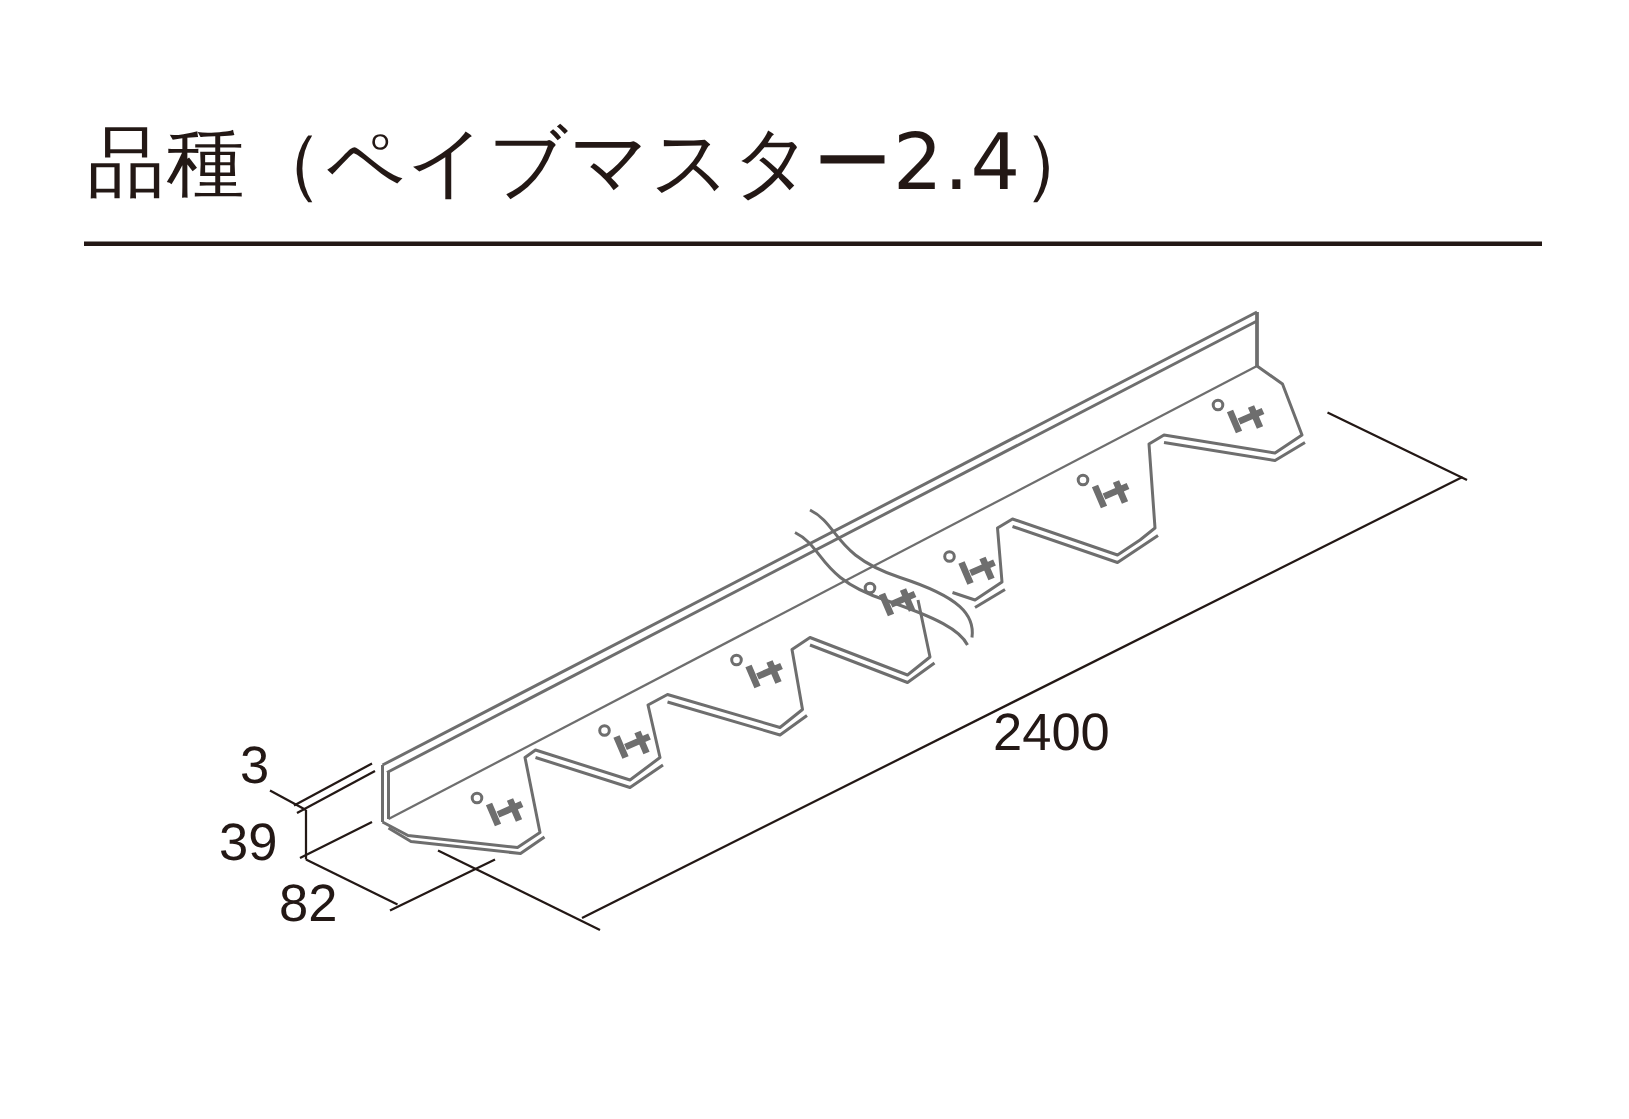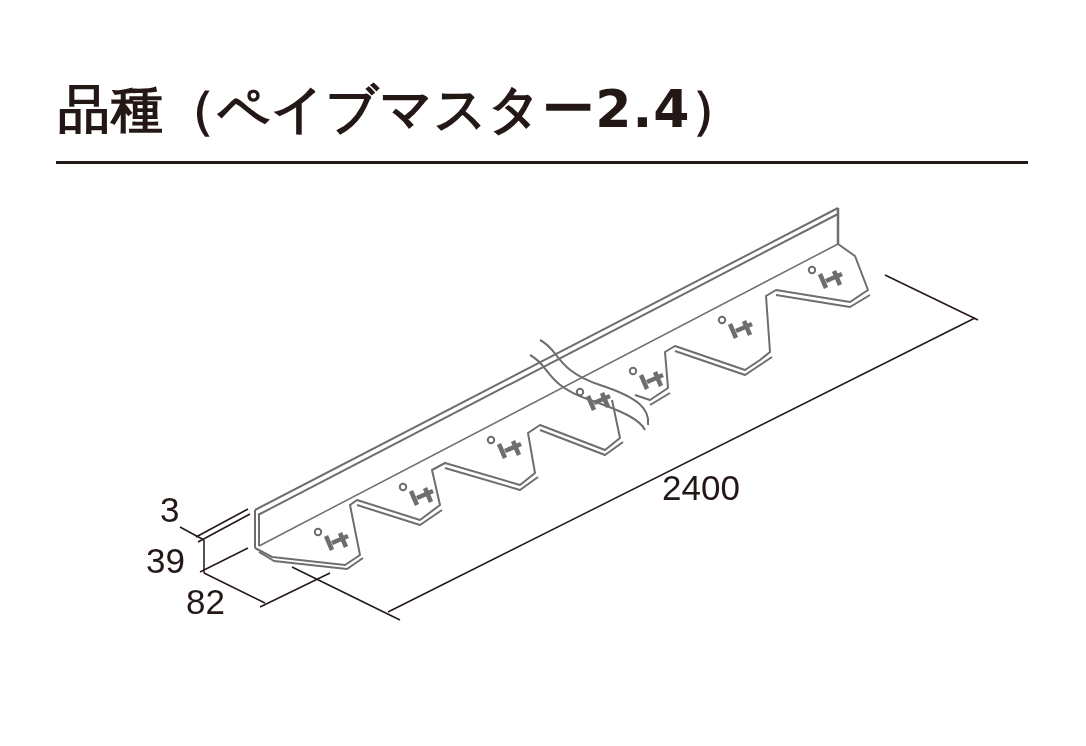--- a/index.html
+++ b/index.html
@@ -1,19 +1,19 @@
 <!DOCTYPE html>
 <html><head>
   <meta charset="utf-8">
   <style>
     html, body { margin: 0; padding: 0; background: #ffffff; }
     body { width: 1086px; height: 746px; position: relative; overflow: hidden; font-family: "DejaVu Sans", sans-serif; }
     .title {
       position: absolute; left: 58px; top: 74px;
-      font-size: 52px; font-weight: bold; color: #231815; letter-spacing: 1px;
+      font-size: 52px; font-weight: normal; color: #231815; letter-spacing: 1px;
       line-height: 70px; white-space: nowrap;
     }
     .rule { position: absolute; left: 56px; top: 161px; width: 972px; height: 3px; background: #231815; }
     svg.diagram { position: absolute; left: 0; top: 0; }
     .dim-label { font-family: "Liberation Sans", sans-serif; font-size: 35px; fill: #231815; }
   </style>
 </head>
 <body>
 
 <div class="title">品種（ペイブマスター2.4）</div>

